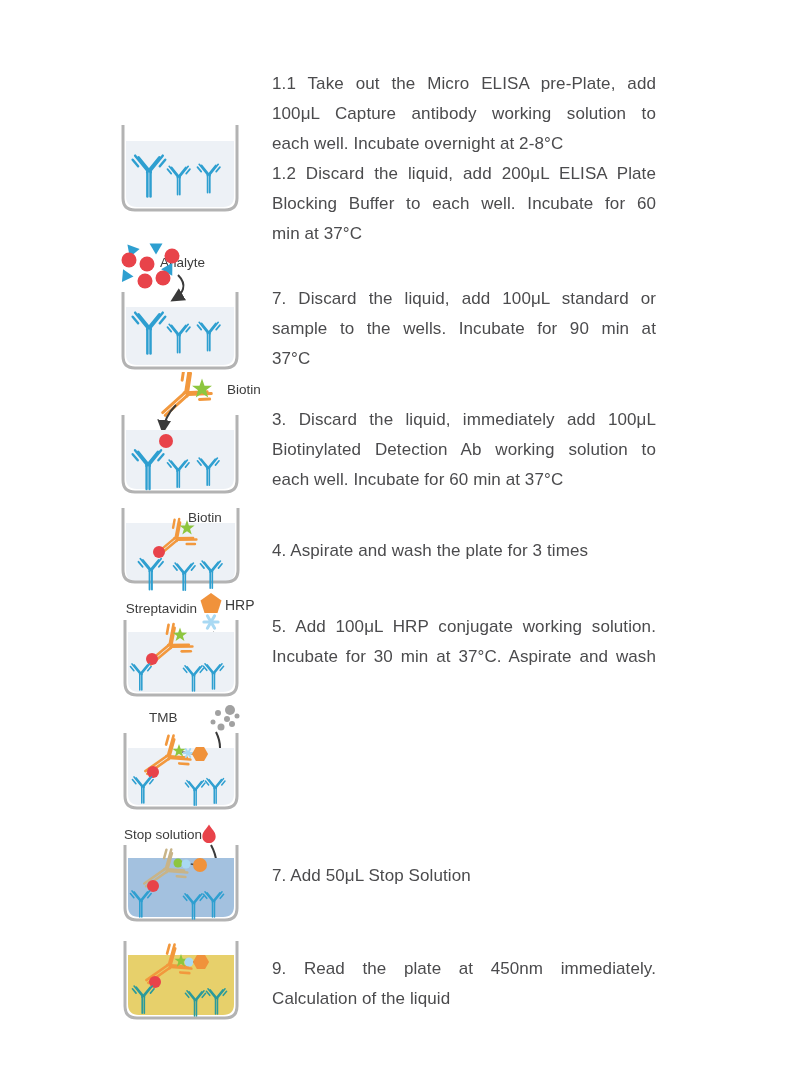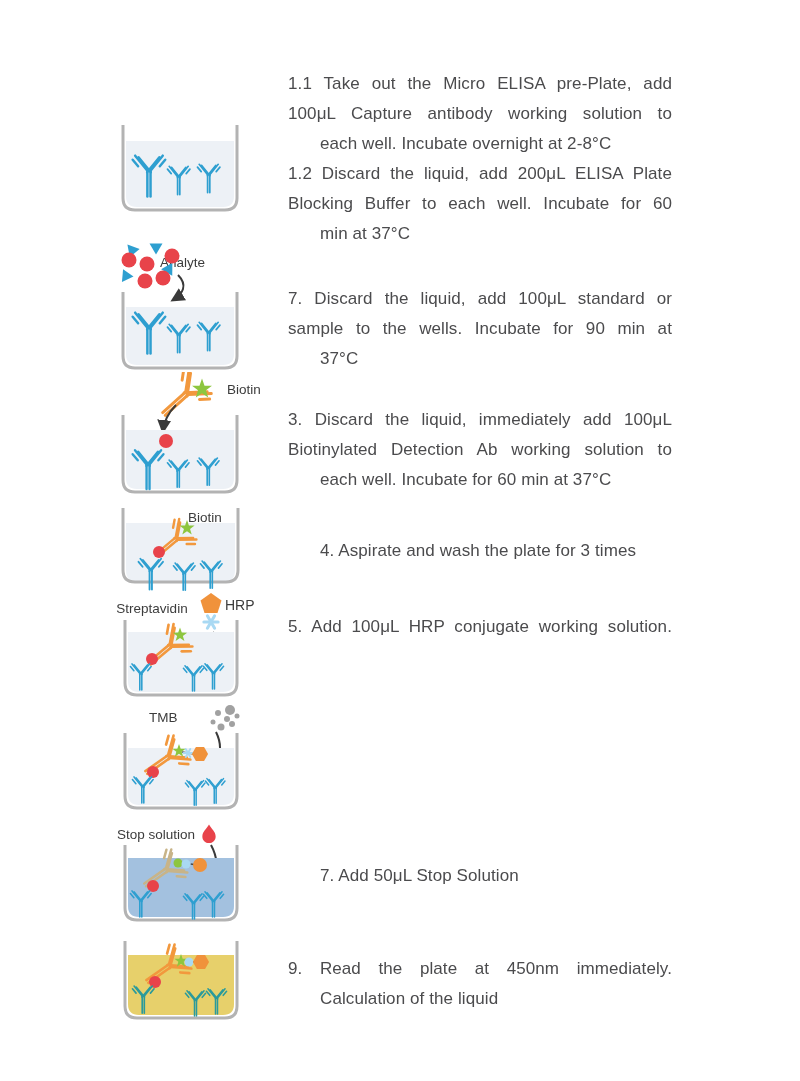--- a/index.html
+++ b/index.html
@@ -2,32 +2,32 @@
 <html style="--text-color: #4b4b4d; --label-color: #3c3c3c; --well-border: #b3b3b3; --liquid-light: #edf1f6; --antibody-blue: #2e9fd0; --antibody-teal: #2a9a9b; --detection-orange: #f2983d; --faded-tan: #c8b488; --analyte-red: #e8434a; --biotin-green: #8dc63f; --streptavidin-blue: #a9d9f3; --hrp-orange: #f0923b; --tmb-gray: #a1a1a1; --stop-liquid-blue: #a3c1df; --substrate-yellow: #e7d06b; --arrow-dark: #3a3a3a;"><head>
 <meta charset="utf-8">
 <style>
   html,body { margin:0; padding:0; }
   body {
     width:800px; height:1081px; position:relative; overflow:hidden;
     background:#ffffff;
     font-family:"Liberation Sans", sans-serif;
   }
   .step-text {
-    position:absolute; left:288px; width:384px;
+    position:absolute; left:272px; width:384px;
     font-size:17px; line-height:30px; color:var(--text-color,#4b4b4d);
     letter-spacing:0.1px;
   }
   .tline { text-align:justify; text-align-last:justify; -moz-text-align-last:justify; }
-  .tline.last { text-align-last:left;margin-left:32px; -moz-text-align-last:left; }
+  .tline.last { text-align-last:left; -moz-text-align-last:left; }
   .fig { position:absolute; }
   .fig-label {
     position:absolute; font-size:13.5px; line-height:15px;
     color:var(--label-color,#3c3c3c); white-space:nowrap;
   }
-  .fig-label.right { text-align:center; }
+  .fig-label.right { text-align:right; }
   .well-wall { fill:none; stroke:var(--well-border,#b3b3b3); stroke-width:3; }
   .arrow { fill:none; stroke:var(--arrow-dark,#3a3a3a); stroke-width:2; marker-end:url(#arrowhead); }
   .linkline { stroke:#4a4a4a; stroke-width:1.5; }
 </style>
 </head>
 <body>
 
 <svg width="0" height="0" style="position:absolute">
   <defs>
     <g id="ab" fill="none" stroke="currentColor" stroke-width="2.2" stroke-linecap="round">
@@ -290,20 +290,21 @@
 <div class="step-text" style="top:405px">
     <div class="tline">3. Discard the liquid, immediately add 100μL</div>
     <div class="tline">Biotinylated Detection Ab working solution to</div>
     <div class="tline last">each well. Incubate for 60 min at 37°C</div>
   </div>
 <div class="step-text" style="top:536px">
     <div class="tline last">4. Aspirate and wash the plate for 3 times</div>
   </div>
 <div class="step-text" style="top:612px">
     <div class="tline">5. Add 100μL HRP conjugate working solution.</div>
+    <div class="tline">Incubate for 30 min at 37°C. Aspirate and wash</div>
   </div>
 <div class="step-text" style="top:741px">
   </div>
 <div class="step-text" style="top:861px">
     <div class="tline last">7. Add 50μL Stop Solution</div>
   </div>
 <div class="step-text" style="top:954px">
     <div class="tline">9. Read the plate at 450nm immediately.</div>
     <div class="tline last">Calculation of the liquid</div>
   </div>

